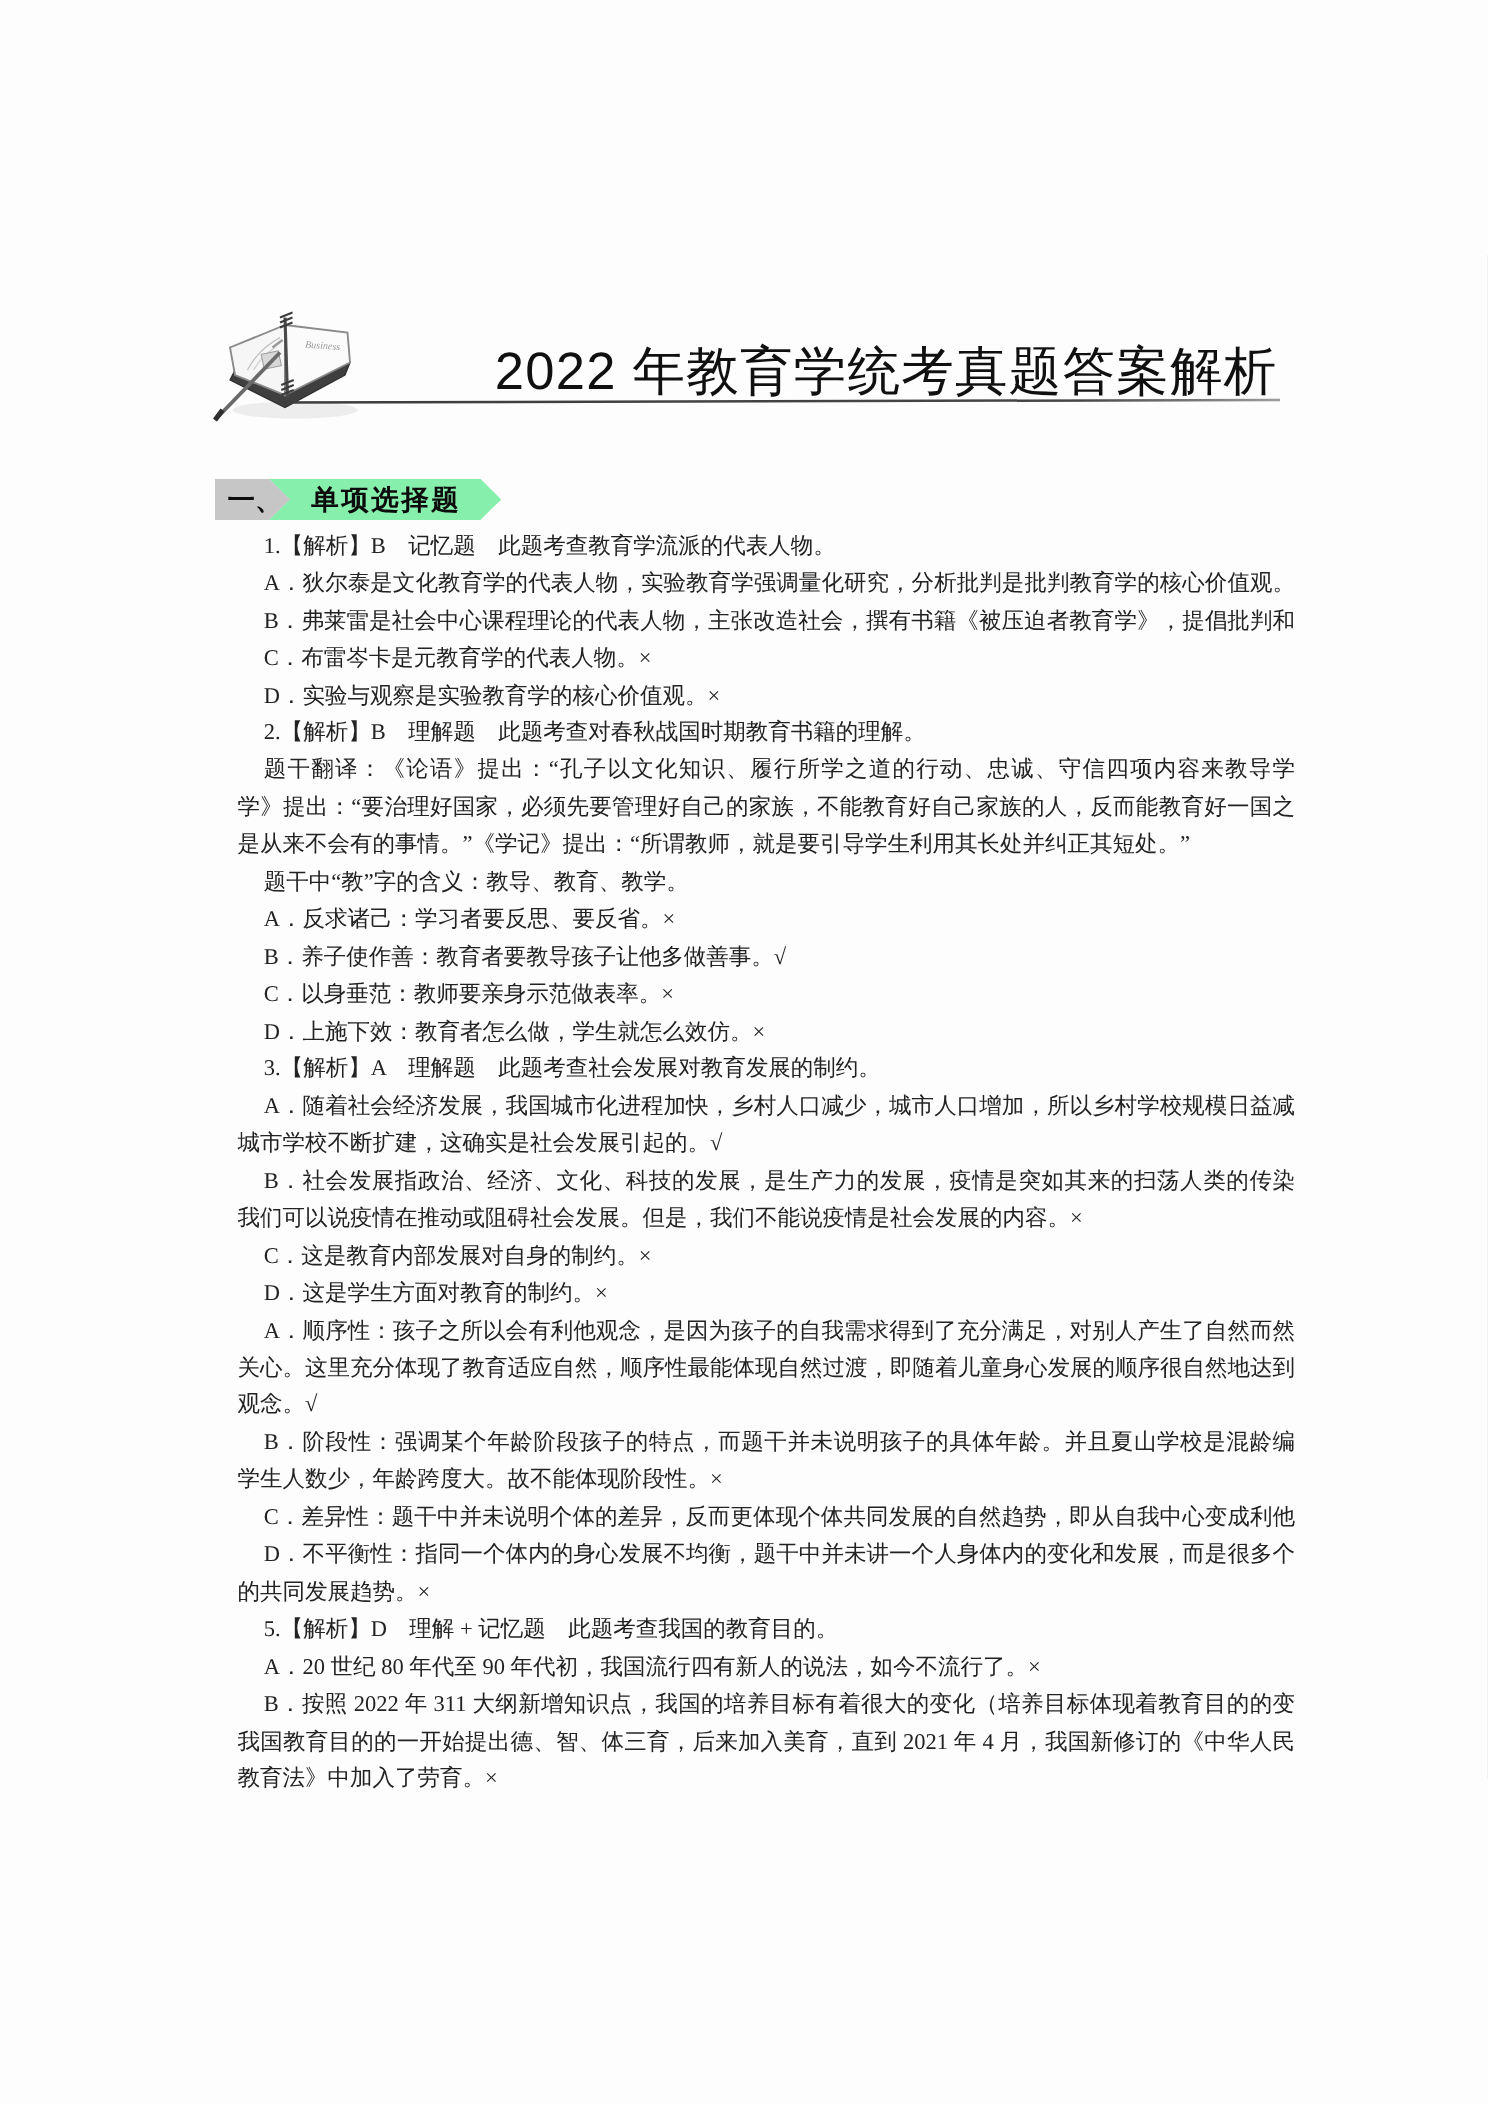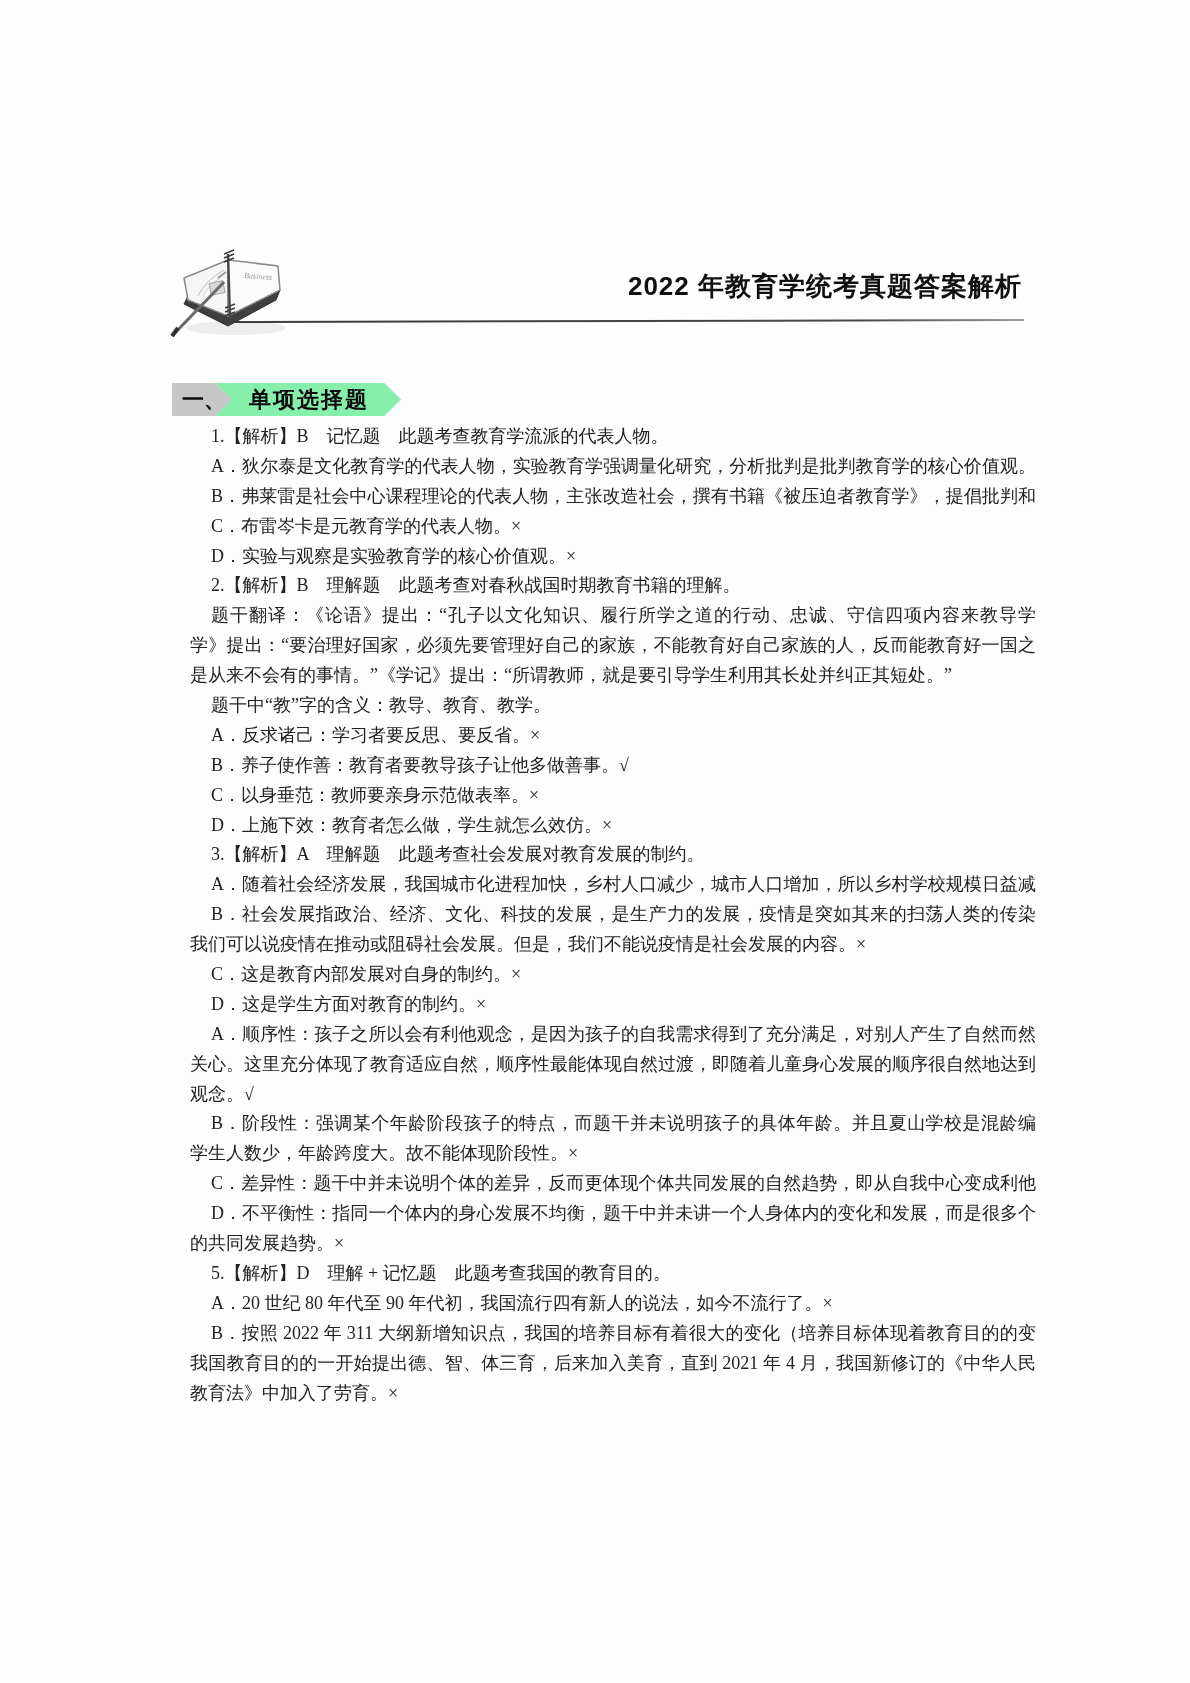--- a/index.html
+++ b/index.html
@@ -5,22 +5,22 @@
   html,body { margin:0; padding:0; background:#e9e9e9; }
   .page {
     position:relative; width:1190px; height:1683px; margin:0 auto;
     background:#fdfdfd; overflow:hidden;
     font-family:"Liberation Serif", serif; color:#1e1e1e;
   }
   
   .illustration { position:absolute; left:158px; top:238px; width:145px; height:108px; }
   .page-title {
     position:absolute; top:247px; right:168px;
-    font-family:"Liberation Sans", sans-serif; font-weight:bold;
-    font-size:26px; line-height:44px; letter-spacing:1px; color:#101010;
+    font-family:"Liberation Sans", sans-serif; font-weight:normal;
+    font-size:42px; line-height:44px; letter-spacing:1px; color:#101010;
     white-space:nowrap;
   }
   .header-rule {
     position:absolute; left:222px; top:320px; width:802px; height:2px;
     background:linear-gradient(to right,#3c3c3c 0%,#474747 80%,#9c9c9c 100%);
     transform:rotate(-0.15deg);
   }
   
   .banner {
     position:absolute; left:172px; top:383px; height:33px;
@@ -98,20 +98,21 @@
       <div class="line indent fill">题干翻译：《论语》提出：“孔子以文化知识、履行所学之道的行动、忠诚、守信四项内容来教导学生。”《大</div>
       <div class="line fill">学》提出：“要治理好国家，必须先要管理好自己的家族，不能教育好自己家族的人，反而能教育好一国之民，这</div>
       <div class="line">是从来不会有的事情。”《学记》提出：“所谓教师，就是要引导学生利用其长处并纠正其短处。”</div>
       <div class="line indent">题干中“教”字的含义：教导、教育、教学。</div>
       <div class="line indent">A．反求诸己：学习者要反思、要反省。×</div>
       <div class="line indent">B．养子使作善：教育者要教导孩子让他多做善事。√</div>
       <div class="line indent">C．以身垂范：教师要亲身示范做表率。×</div>
       <div class="line indent">D．上施下效：教育者怎么做，学生就怎么效仿。×</div>
       <div class="line indent">3.【解析】A　理解题　此题考查社会发展对教育发展的制约。</div>
       <div class="line indent fill">A．随着社会经济发展，我国城市化进程加快，乡村人口减少，城市人口增加，所以乡村学校规模日益减小，</div>
+      <div class="line">城市学校不断扩建，这确实是社会发展引起的。√</div>
       <div class="line indent fill">B．社会发展指政治、经济、文化、科技的发展，是生产力的发展，疫情是突如其来的扫荡人类的传染病。</div>
       <div class="line">我们可以说疫情在推动或阻碍社会发展。但是，我们不能说疫情是社会发展的内容。×</div>
       <div class="line indent">C．这是教育内部发展对自身的制约。×</div>
       <div class="line indent">D．这是学生方面对教育的制约。×</div>
       <div class="line indent fill">A．顺序性：孩子之所以会有利他观念，是因为孩子的自我需求得到了充分满足，对别人产生了自然而然的</div>
       <div class="line fill">关心。这里充分体现了教育适应自然，顺序性最能体现自然过渡，即随着儿童身心发展的顺序很自然地达到利他</div>
       <div class="line">观念。√</div>
       <div class="line indent fill">B．阶段性：强调某个年龄阶段孩子的特点，而题干并未说明孩子的具体年龄。并且夏山学校是混龄编班，</div>
       <div class="line">学生人数少，年龄跨度大。故不能体现阶段性。×</div>
       <div class="line indent fill">C．差异性：题干中并未说明个体的差异，反而更体现个体共同发展的自然趋势，即从自我中心变成利他观念。×</div>

